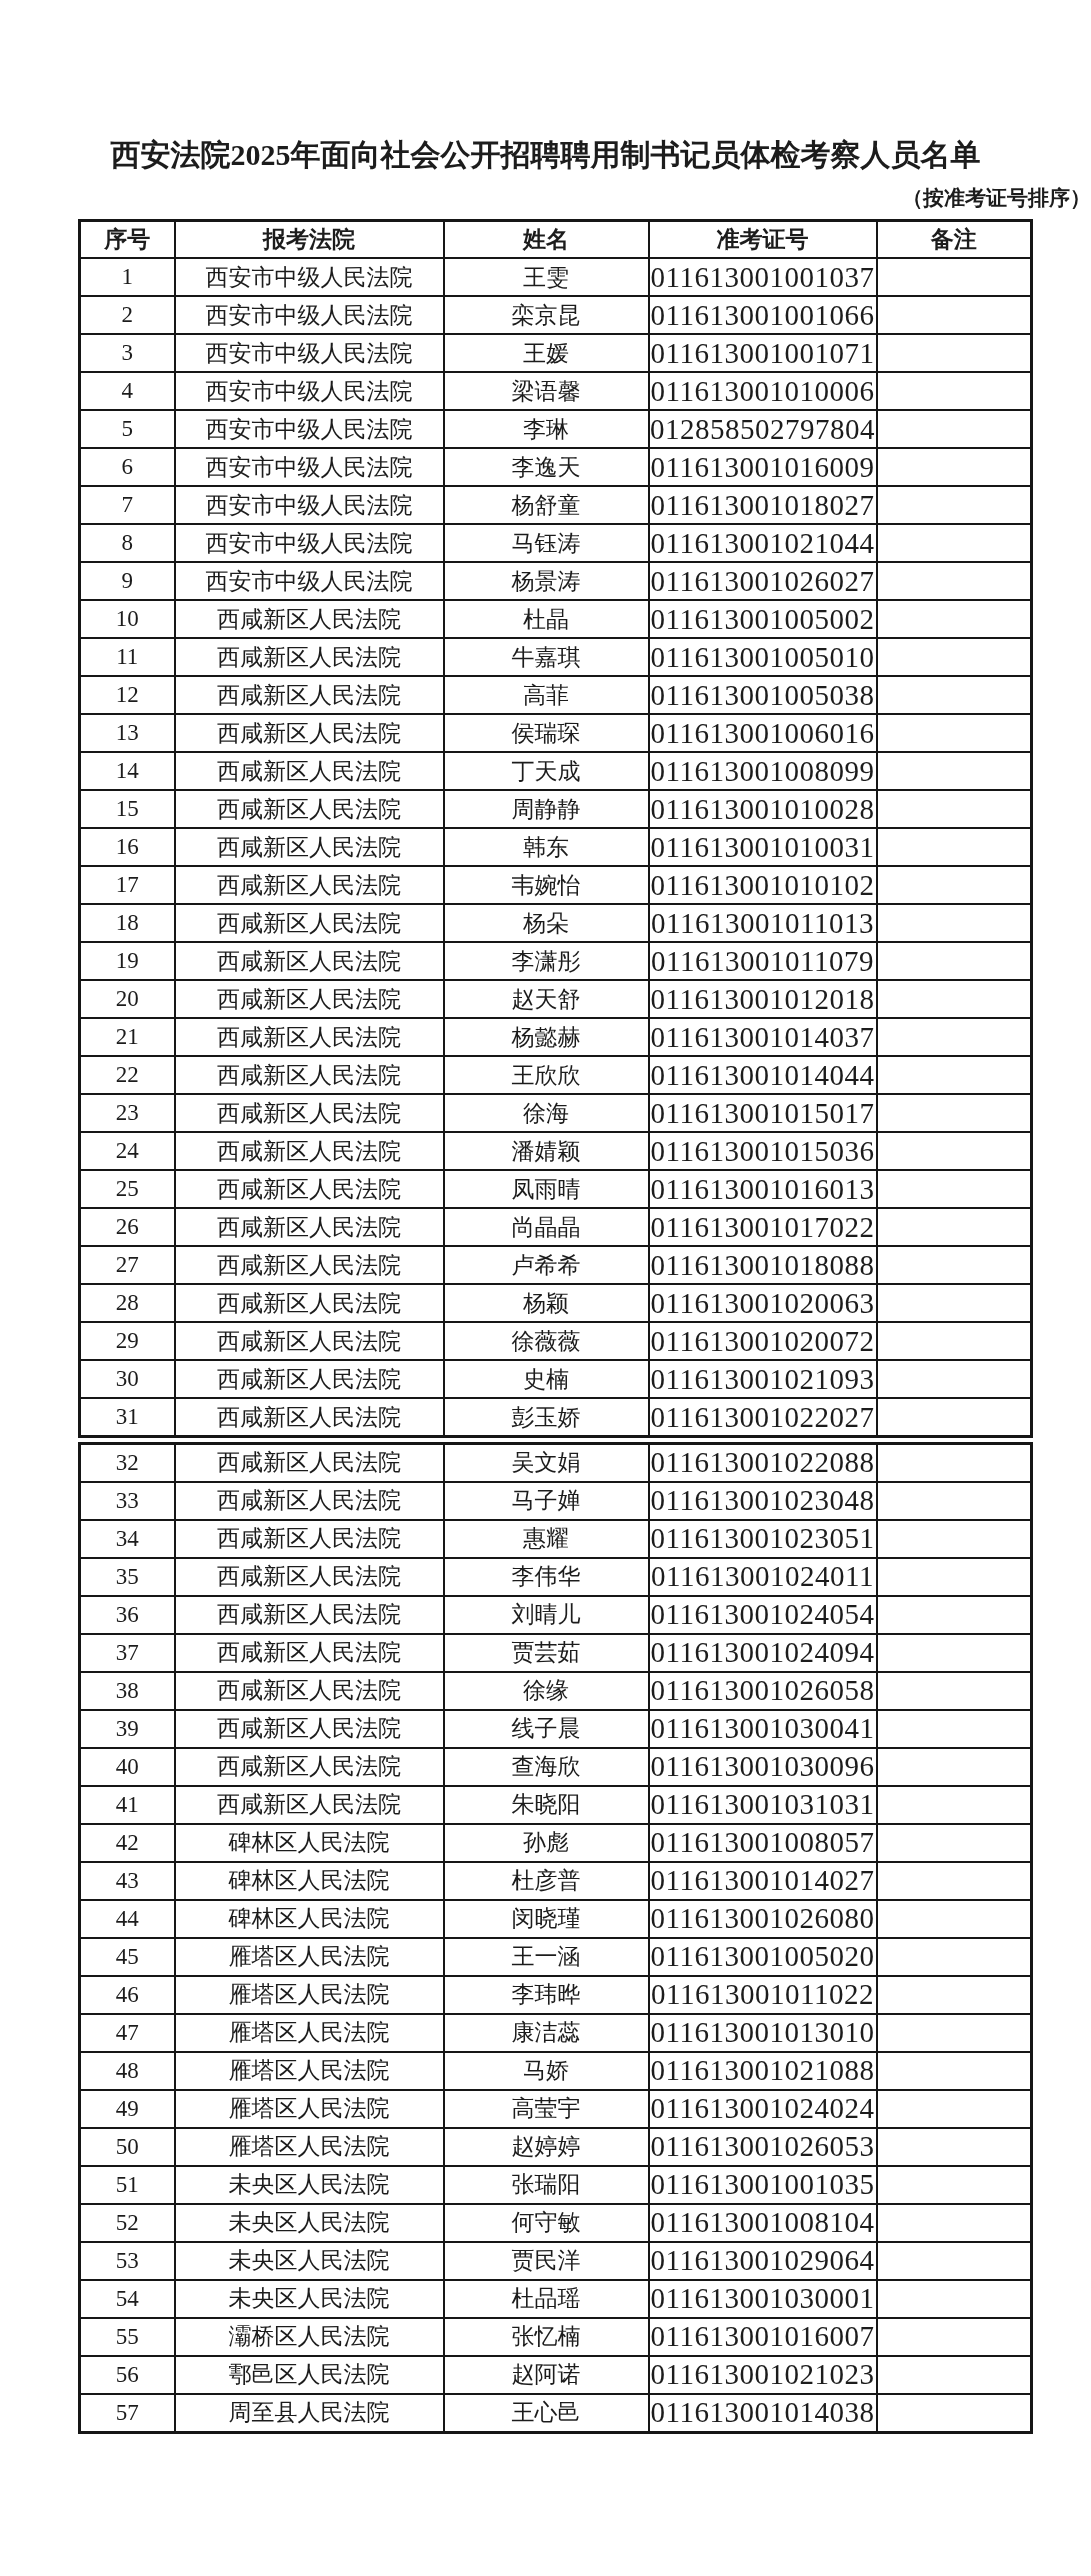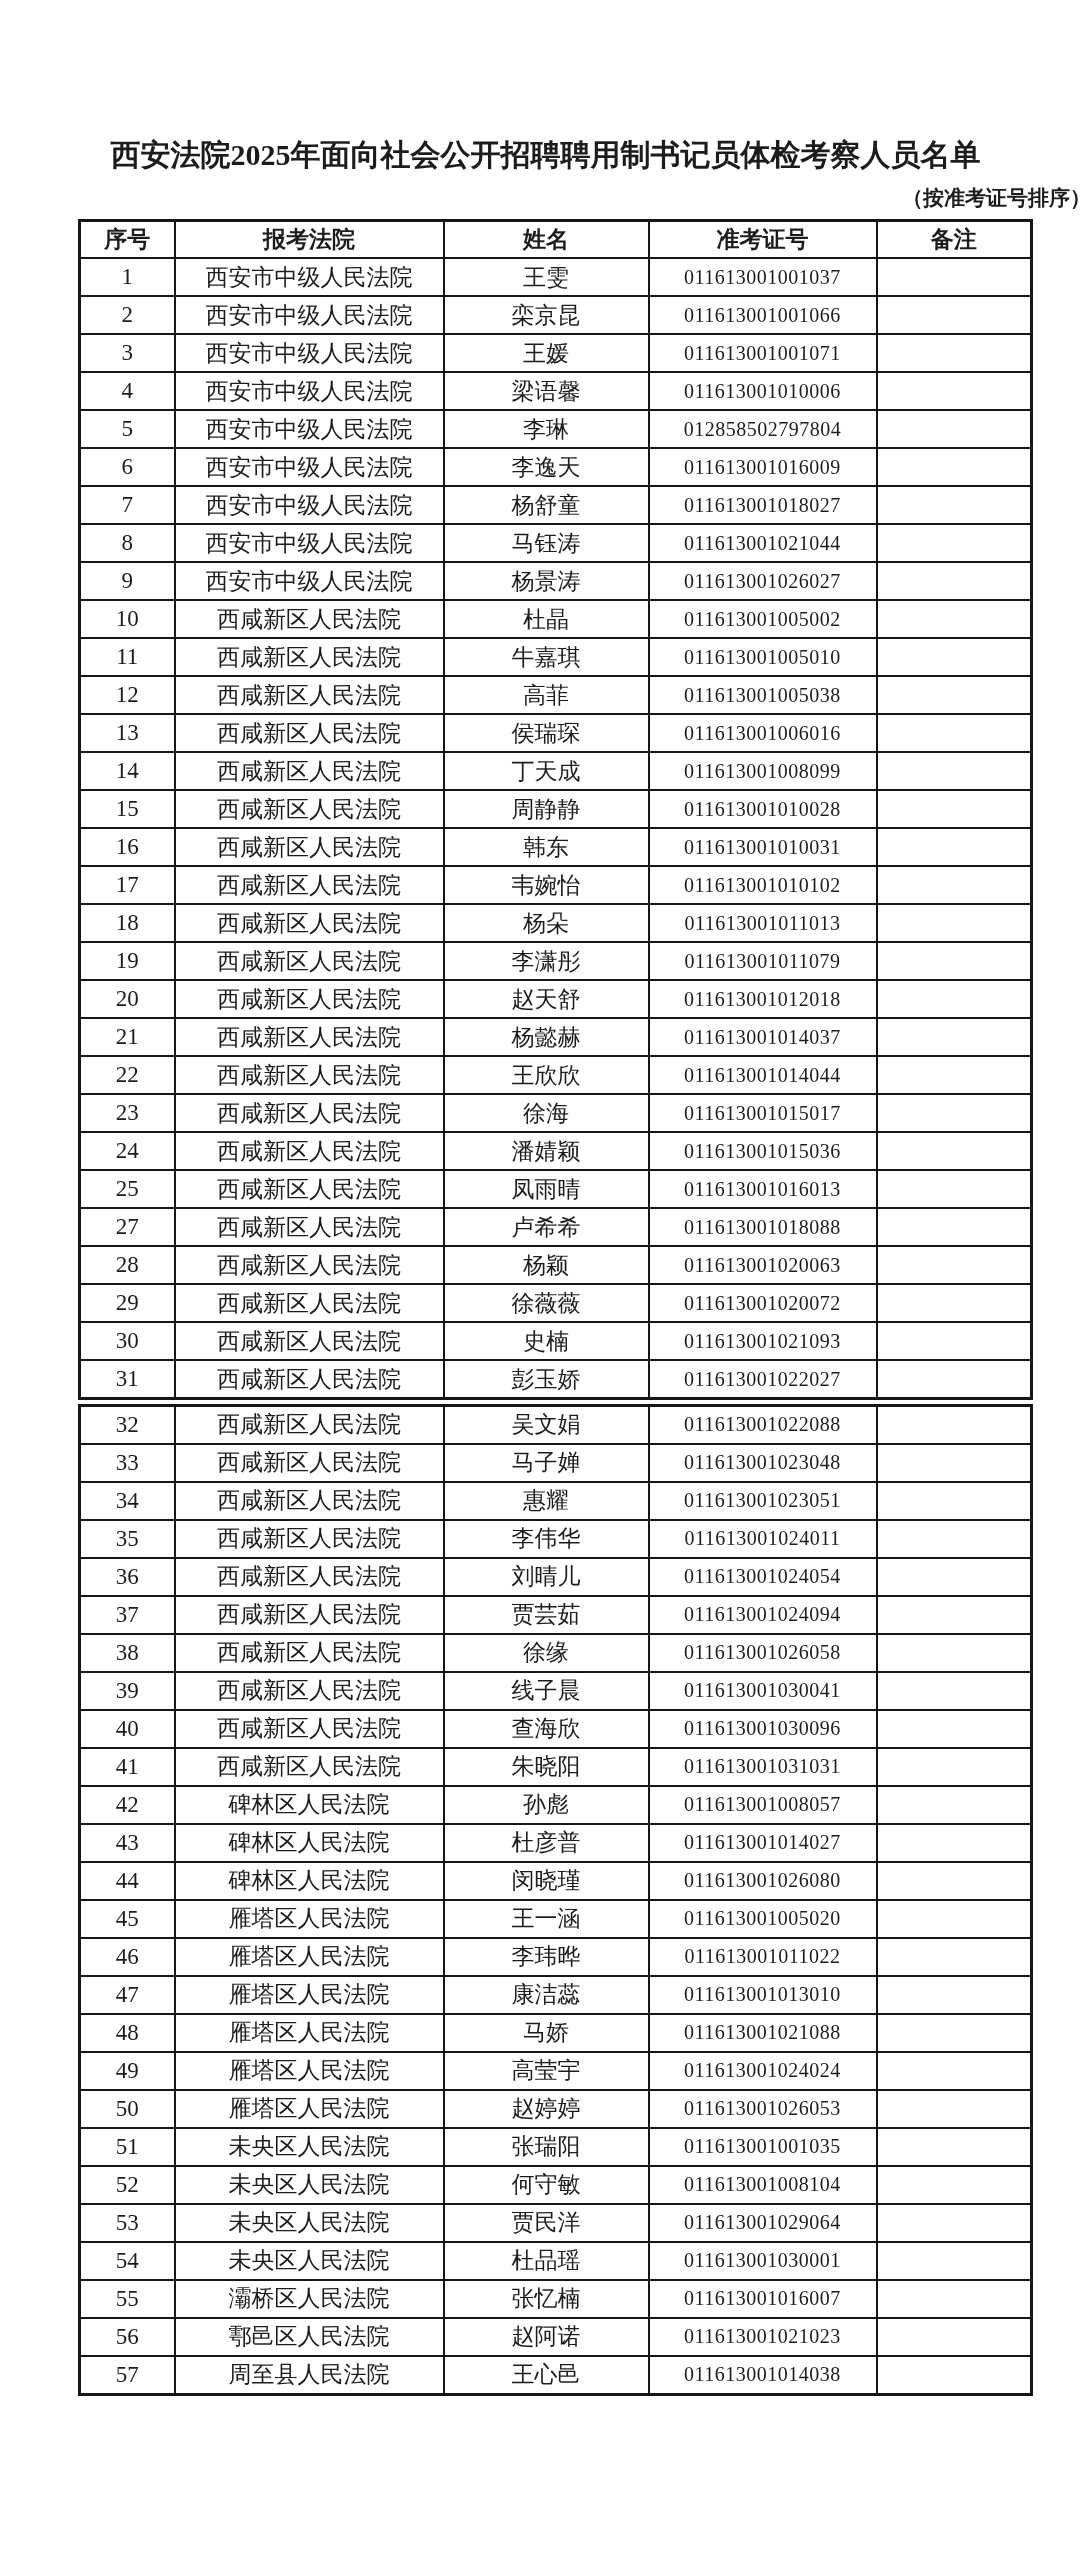--- a/index.html
+++ b/index.html
@@ -29,21 +29,21 @@
     background:#ffffff;
   }
   table.seg-b{margin-top:3.6px;}
   th,td{
     border:2.1px solid #161616;
     text-align:center;vertical-align:middle;
     padding:0;overflow:hidden;white-space:nowrap;
   }
   th{height:35px;font-size:23px;font-weight:bold;}
   td{height:36px;font-size:23px;font-weight:normal;}
-  td.c-ticket{font-size:20px;letter-spacing:0.5px;}
+  td.c-ticket{font-size:29px;letter-spacing:0.5px;}
   col.c0{width:95px;}
   col.c1{width:269px;}
   col.c2{width:205px;}
   col.c3{width:228px;}
   col.c4{width:155px;}
 </style>
 </head>
 <body>
 
 <div class="page">
@@ -240,20 +240,27 @@
             <td class="c-note"></td>
           </tr>
           <tr>
             <td class="c-no">25</td>
             <td class="c-court">西咸新区人民法院</td>
             <td class="c-name">凤雨晴</td>
             <td class="c-ticket">011613001016013</td>
             <td class="c-note"></td>
           </tr>
           <tr>
+            <td class="c-no">26</td>
+            <td class="c-court">西咸新区人民法院</td>
+            <td class="c-name">尚晶晶</td>
+            <td class="c-ticket">011613001017022</td>
+            <td class="c-note"></td>
+          </tr>
+          <tr>
             <td class="c-no">27</td>
             <td class="c-court">西咸新区人民法院</td>
             <td class="c-name">卢希希</td>
             <td class="c-ticket">011613001018088</td>
             <td class="c-note"></td>
           </tr>
           <tr>
             <td class="c-no">28</td>
             <td class="c-court">西咸新区人民法院</td>
             <td class="c-name">杨颖</td>

